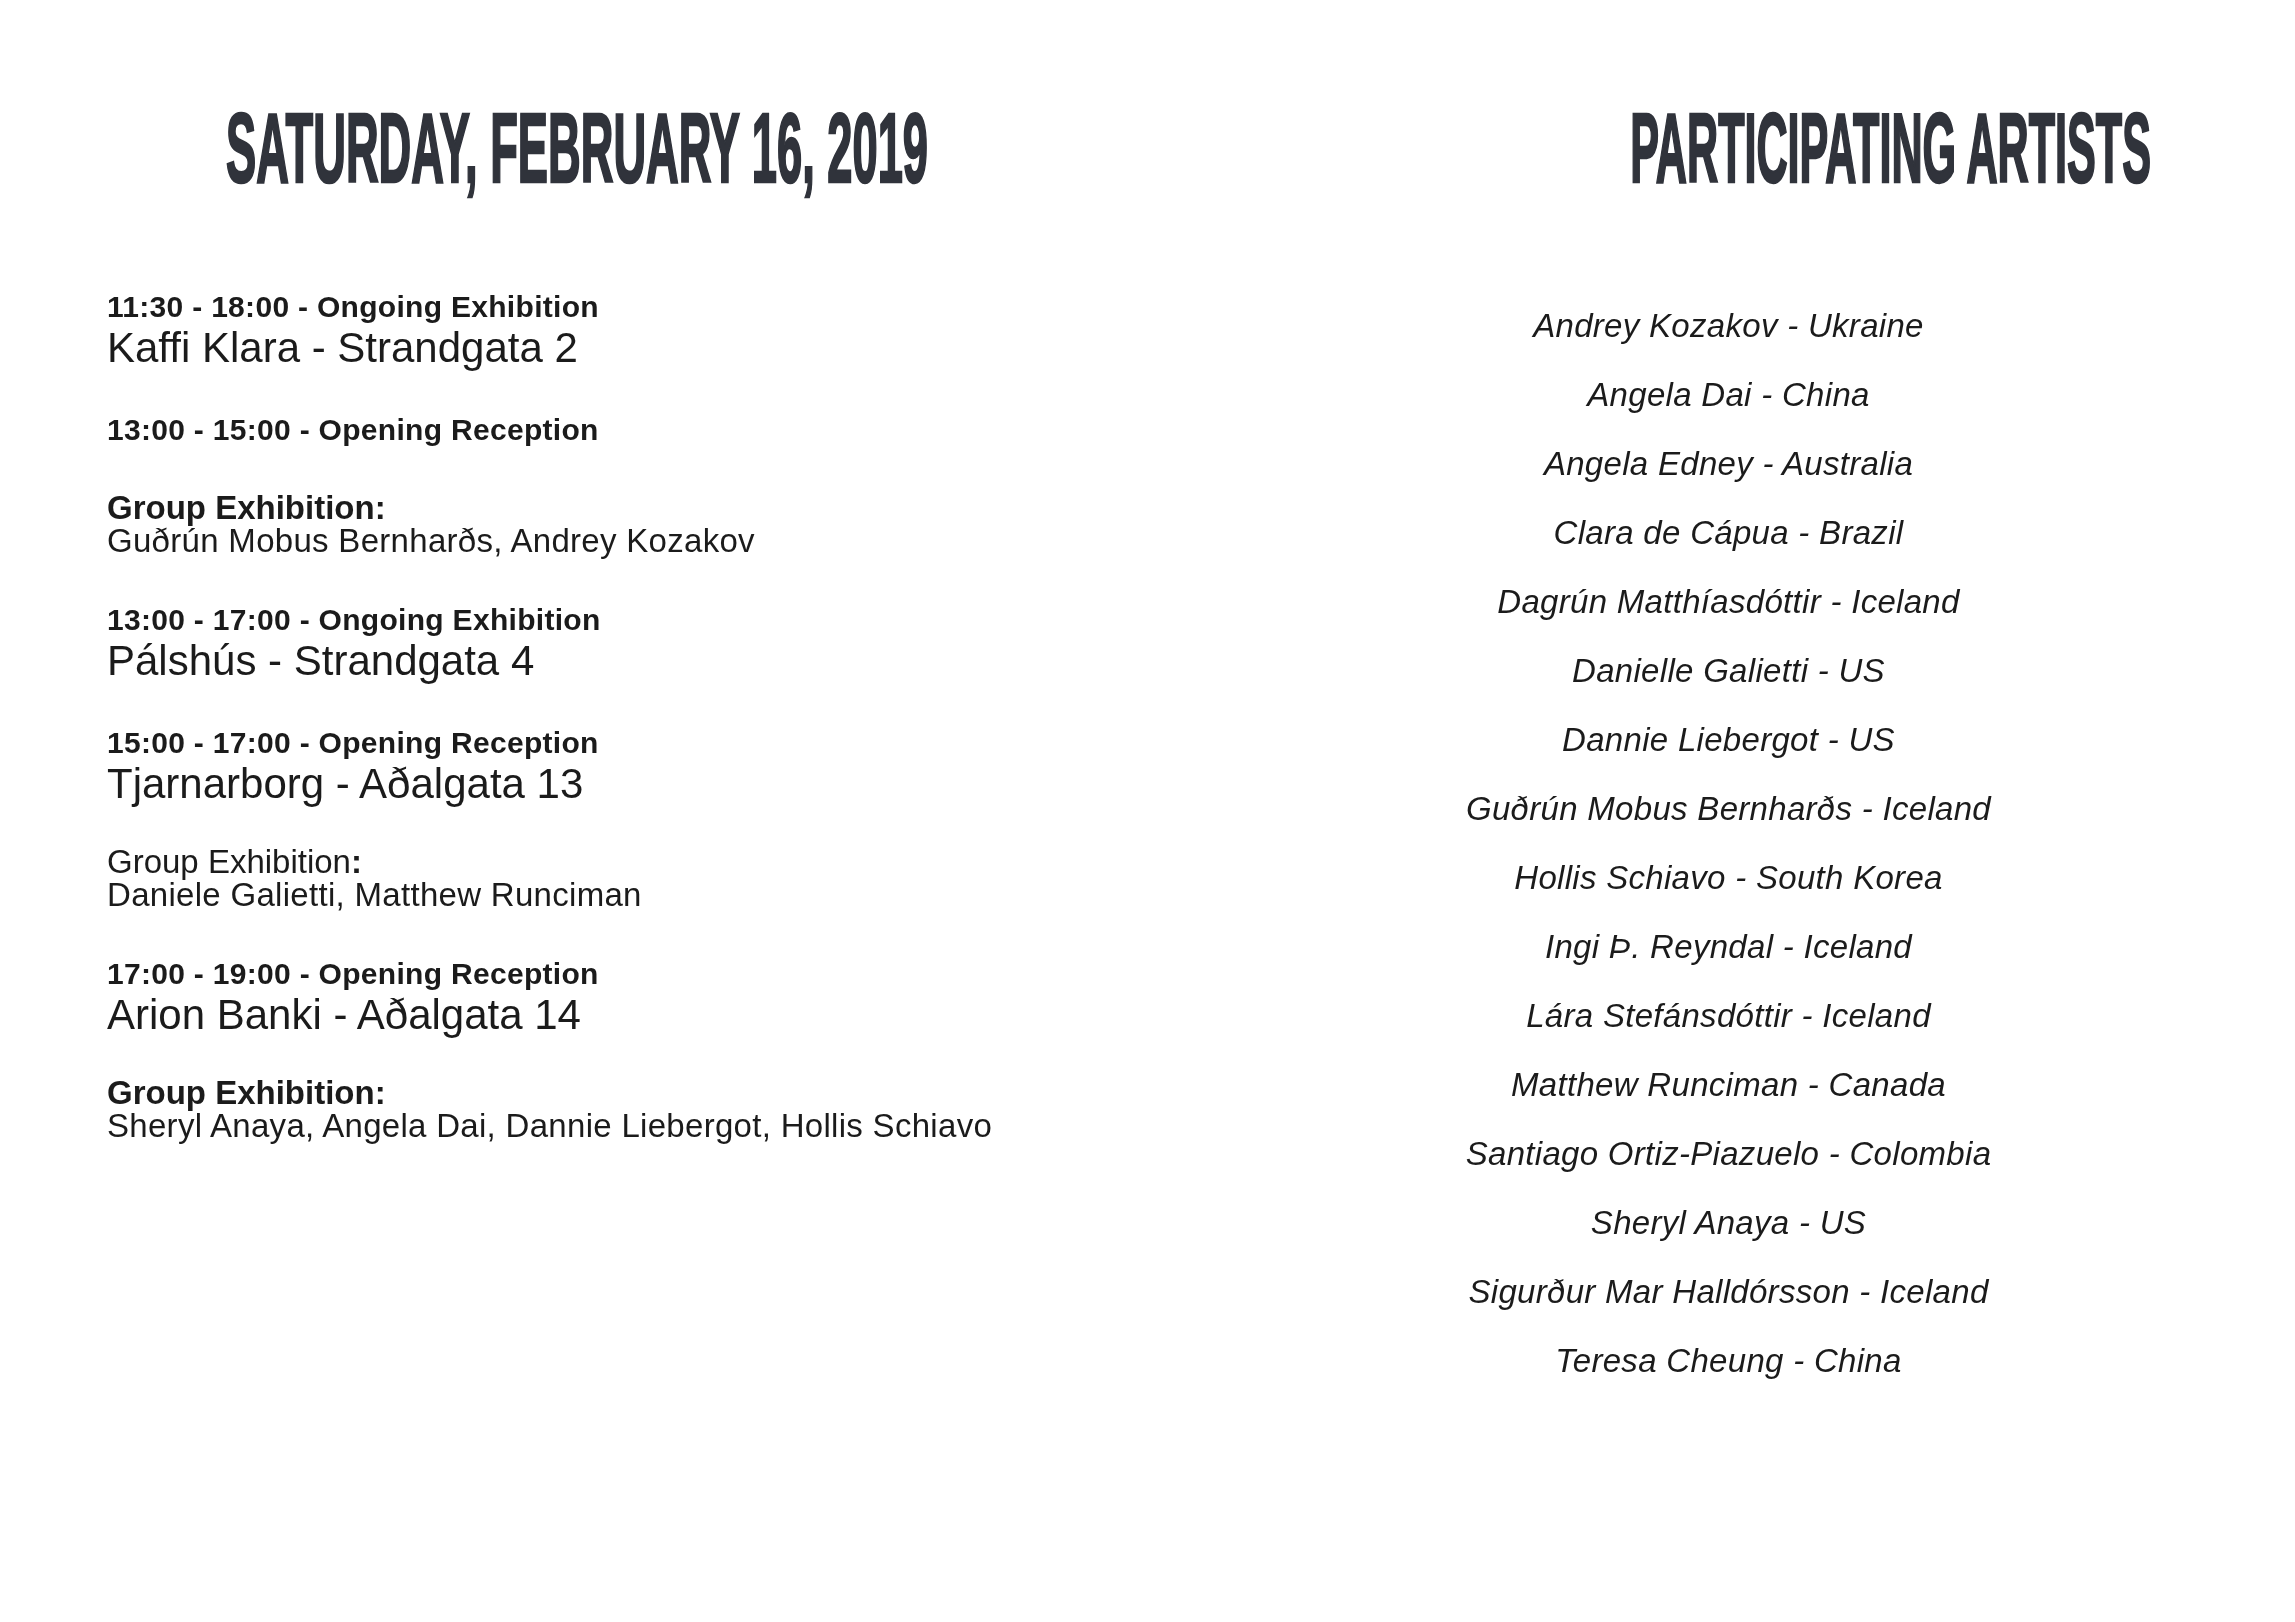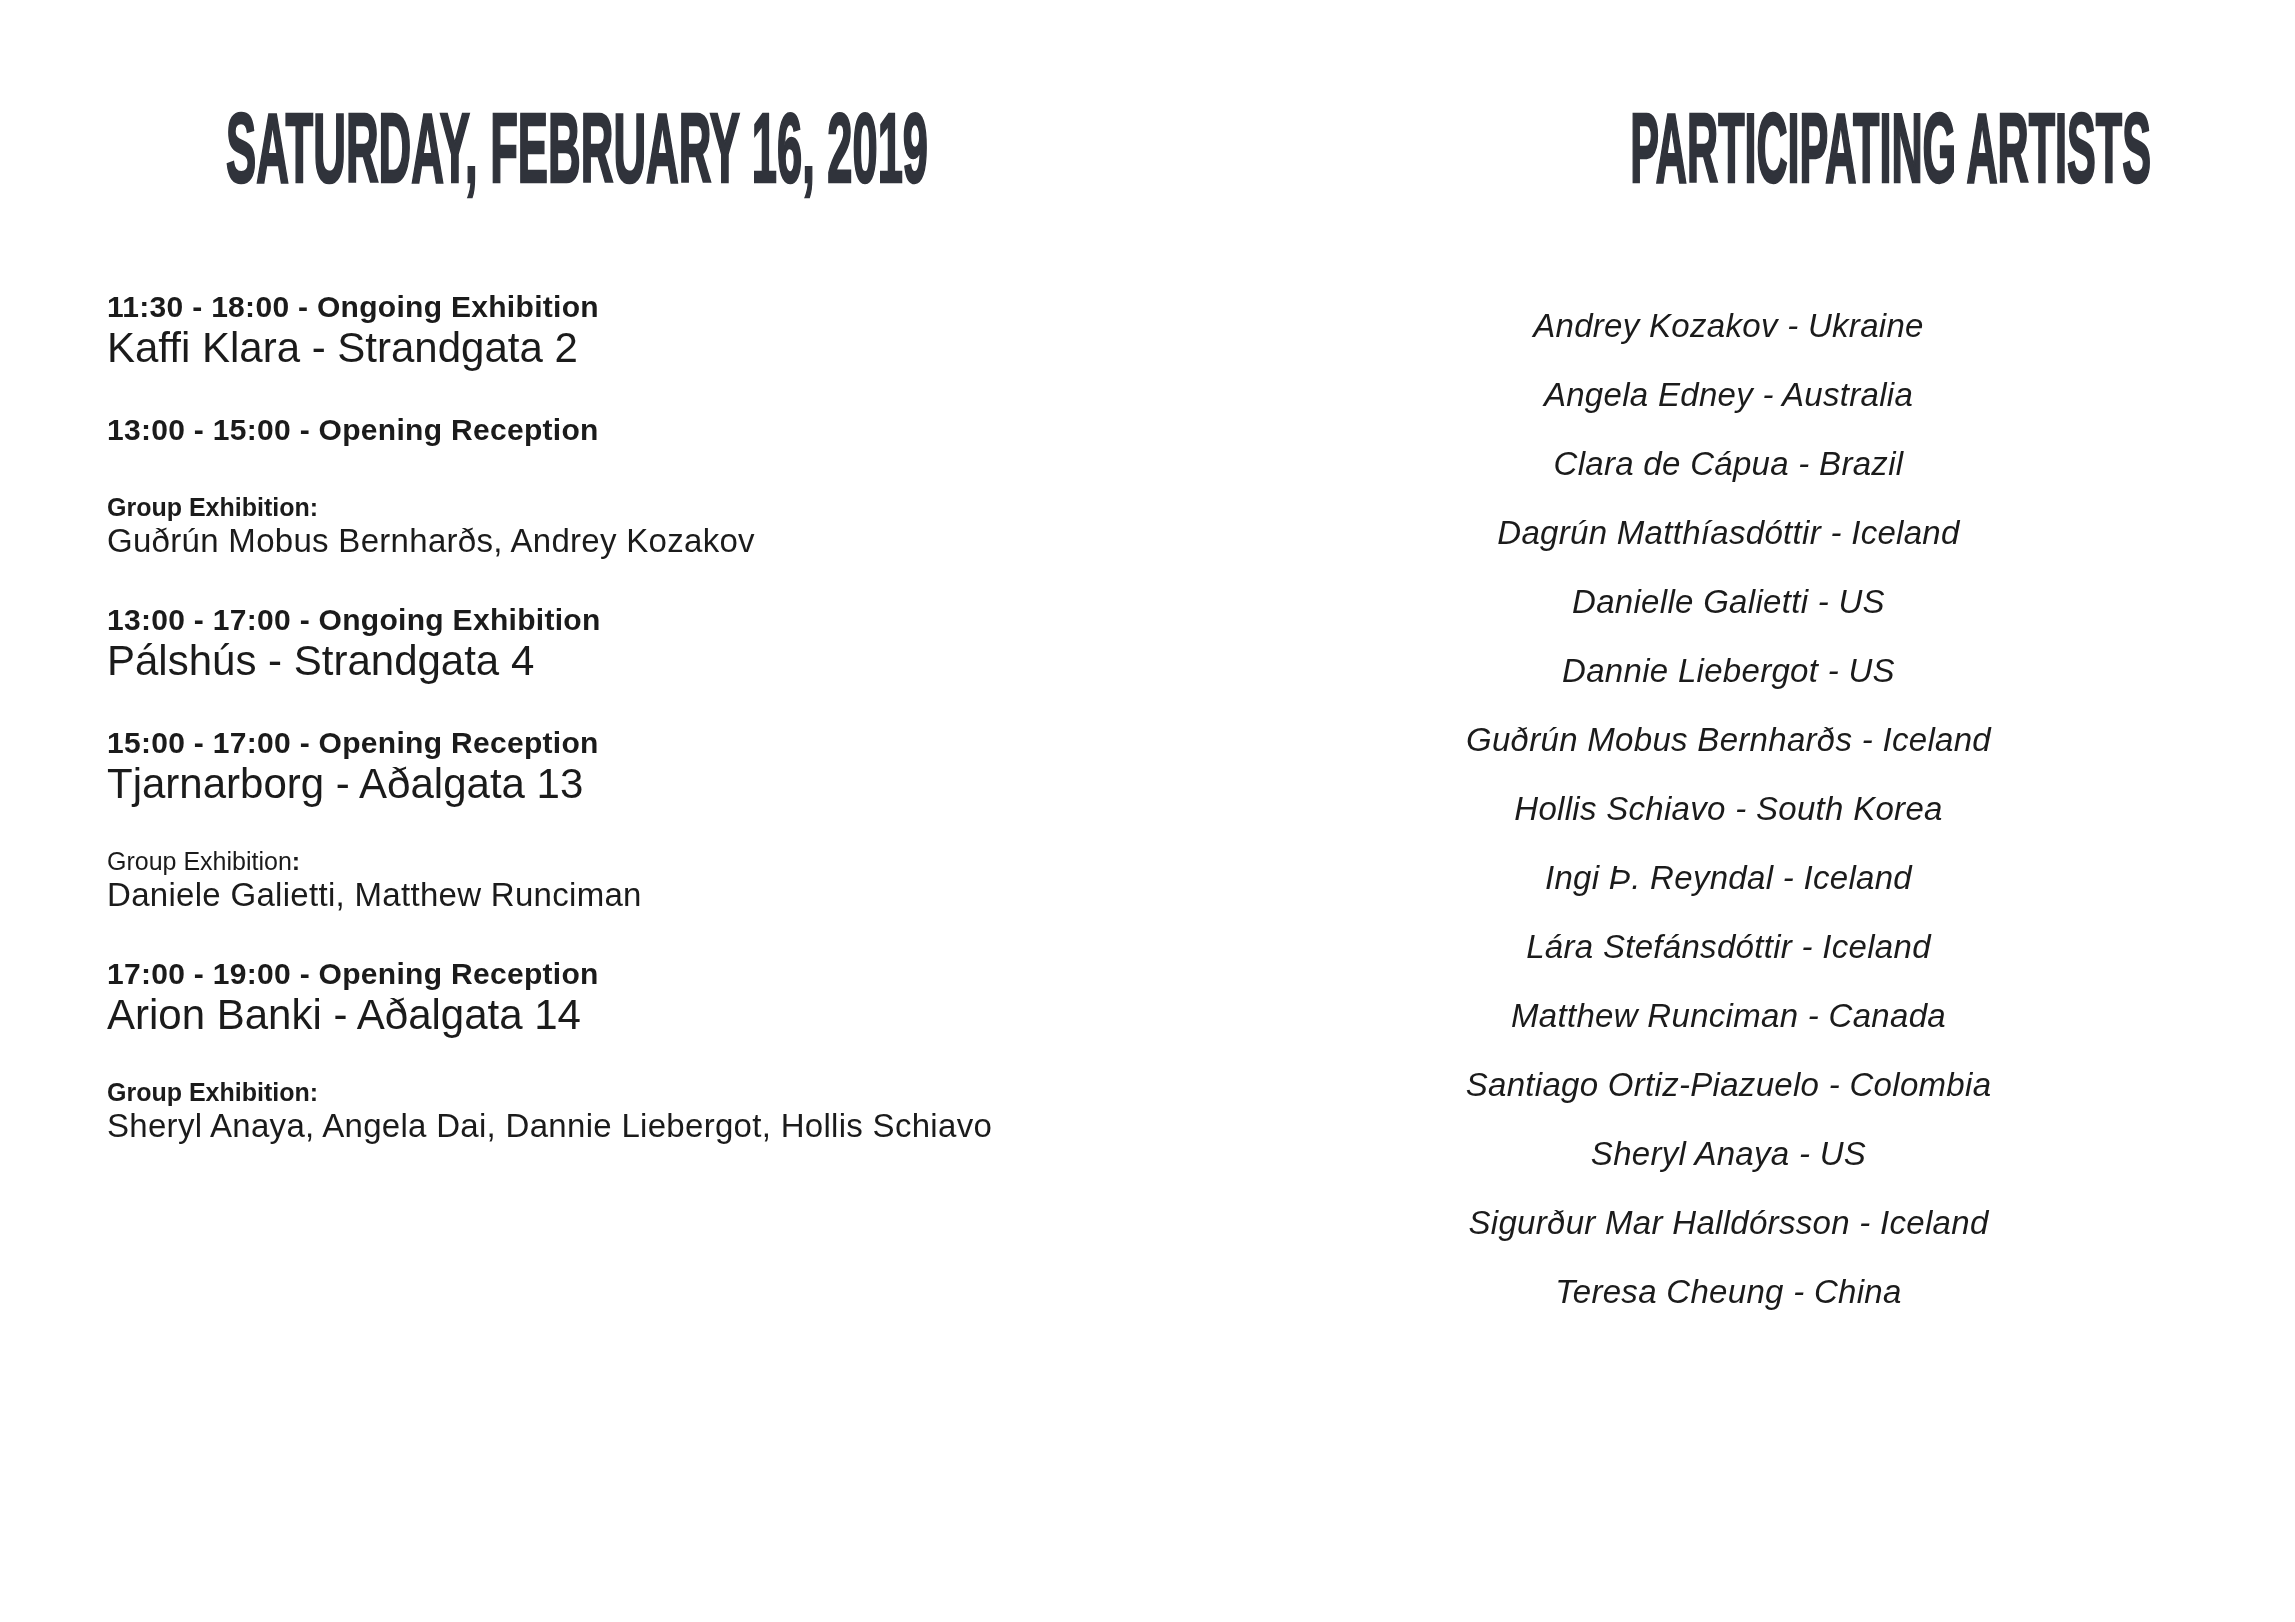--- a/index.html
+++ b/index.html
@@ -64,21 +64,21 @@
     white-space: nowrap;
   }
   .event-venue {
     font-size: 42px;
     line-height: 41px;
     font-weight: 400;
     white-space: nowrap;
   }
   .group { margin: 29px 0 41px 0; }
   .group-label {
-    font-size: 25px;
+    font-size: 33px;
     line-height: 33px;
     font-weight: 600;
     white-space: nowrap;
   }
   .group-label.light { font-weight: 400; }
   .group-label.light .gl-colon { font-weight: 800; }
   .group-names {
     font-size: 33px;
     line-height: 34px;
     font-weight: 400;
@@ -158,20 +158,21 @@
 </div>
   </section>
 
   <section>
     <h1 class="display-title artists-title">
       <span class="condense">PARTICIPATING ARTISTS</span>
     </h1>
     <ul class="artist-list" id="artist-list">
   <li class="artist">Andrey Kozakov - Ukraine</li>
 
+  <li class="artist">Angela Dai - China</li>
 
   <li class="artist">Angela Edney - Australia</li>
 
   <li class="artist">Clara de Cápua - Brazil</li>
 
   <li class="artist">Dagrún Matthíasdóttir - Iceland</li>
 
   <li class="artist">Danielle Galietti - US</li>
 
   <li class="artist">Dannie Liebergot - US</li>

